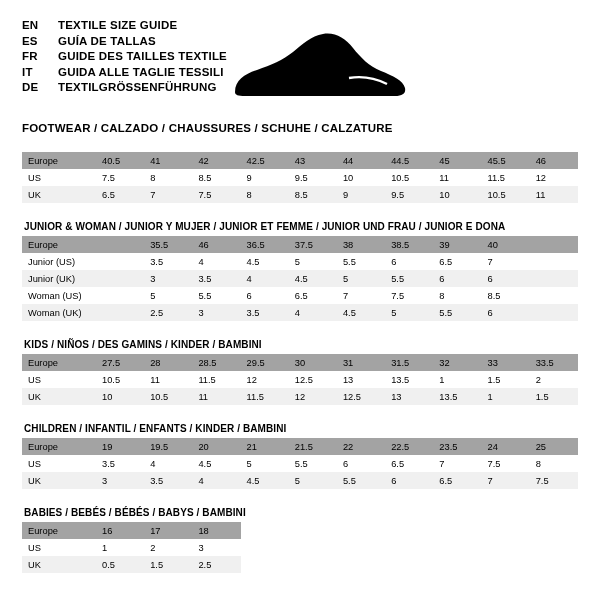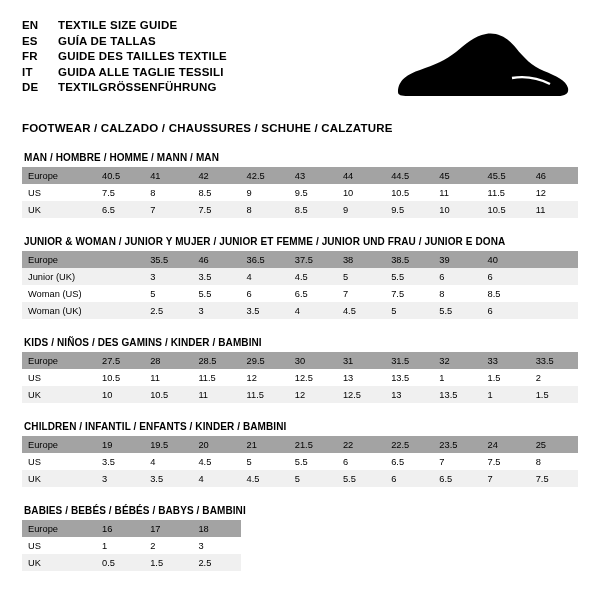--- a/index.html
+++ b/index.html
@@ -19,21 +19,21 @@
     width: 600px;
     height: 600px;
     box-sizing: border-box;
     padding: 18px 22px 0 22px;
   }
 
   
   .header {
     display: flex;
     align-items: flex-start;
-    justify-content: space-between;
+    justify-content: flex-start;
   }
   .lang-list {
     display: block;
   }
   .lang-row {
     display: flex;
     align-items: baseline;
     font-size: 11.5px;
     line-height: 15.6px;
     font-weight: bold;
@@ -133,21 +133,20 @@
       <svg width="180" height="72" viewBox="0 0 180 72" aria-hidden="true">
         <path d="M8 62 C8 50 18 44 30 40 C44 35 56 30 66 22 C76 14 84 6 96 4 C108 2 118 8 126 18 C134 28 142 36 154 41 C166 46 176 50 178 58 C179 63 176 66 168 66 L18 66 C11 66 8 65 8 62 Z" fill="#000000"></path>
         <path d="M122 48 C134 46 148 48 160 54" stroke="#ffffff" stroke-width="2.4" fill="none"></path>
       </svg>
     </div>
   </div>
 
   <div class="section-title">FOOTWEAR / CALZADO / CHAUSSURES / SCHUHE / CALZATURE</div>
 
   <div class="block">
-    <div class="block-title">MAN / HOMBRE / HOMME / MANN / MAN</div>
     <table class="size">
       <tbody>
           <tr class="head">
         <td class="label">Europe</td>
         <td>40.5</td>
         <td>41</td>
         <td>42</td>
         <td>42.5</td>
         <td>43</td>
         <td>44</td>
@@ -194,20 +193,33 @@
         <td class="label">Europe</td>
         <td></td>
         <td>35.5</td>
         <td>46</td>
         <td>36.5</td>
         <td>37.5</td>
         <td>38</td>
         <td>38.5</td>
         <td>39</td>
         <td>40</td>
+        <td></td>
+      </tr>
+      <tr class="plain">
+        <td class="label">Junior (US)</td>
+        <td></td>
+        <td>3.5</td>
+        <td>4</td>
+        <td>4.5</td>
+        <td>5</td>
+        <td>5.5</td>
+        <td>6</td>
+        <td>6.5</td>
+        <td>7</td>
         <td></td>
       </tr>
       <tr class="alt">
         <td class="label">Junior (UK)</td>
         <td></td>
         <td>3</td>
         <td>3.5</td>
         <td>4</td>
         <td>4.5</td>
         <td>5</td>

